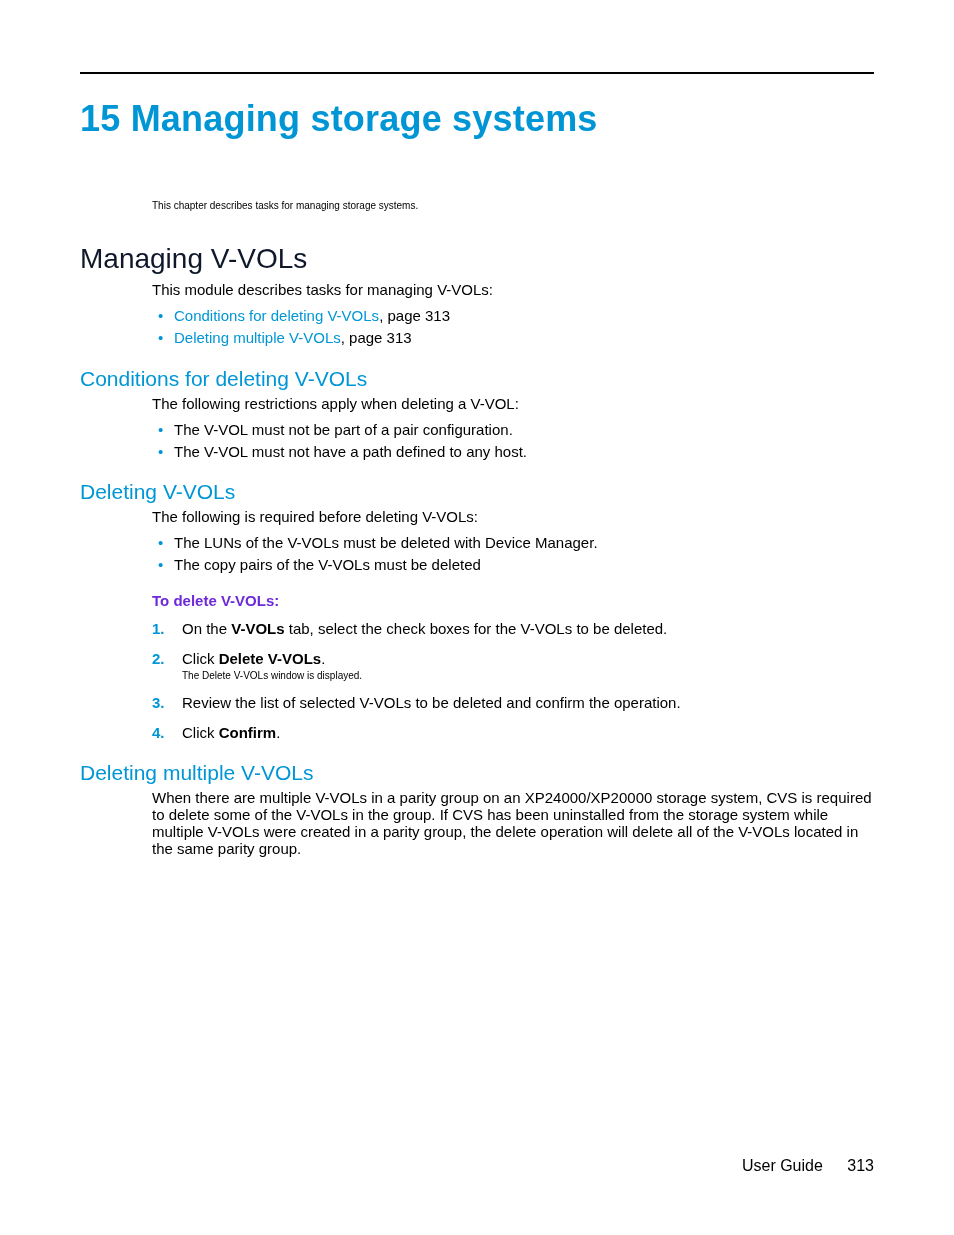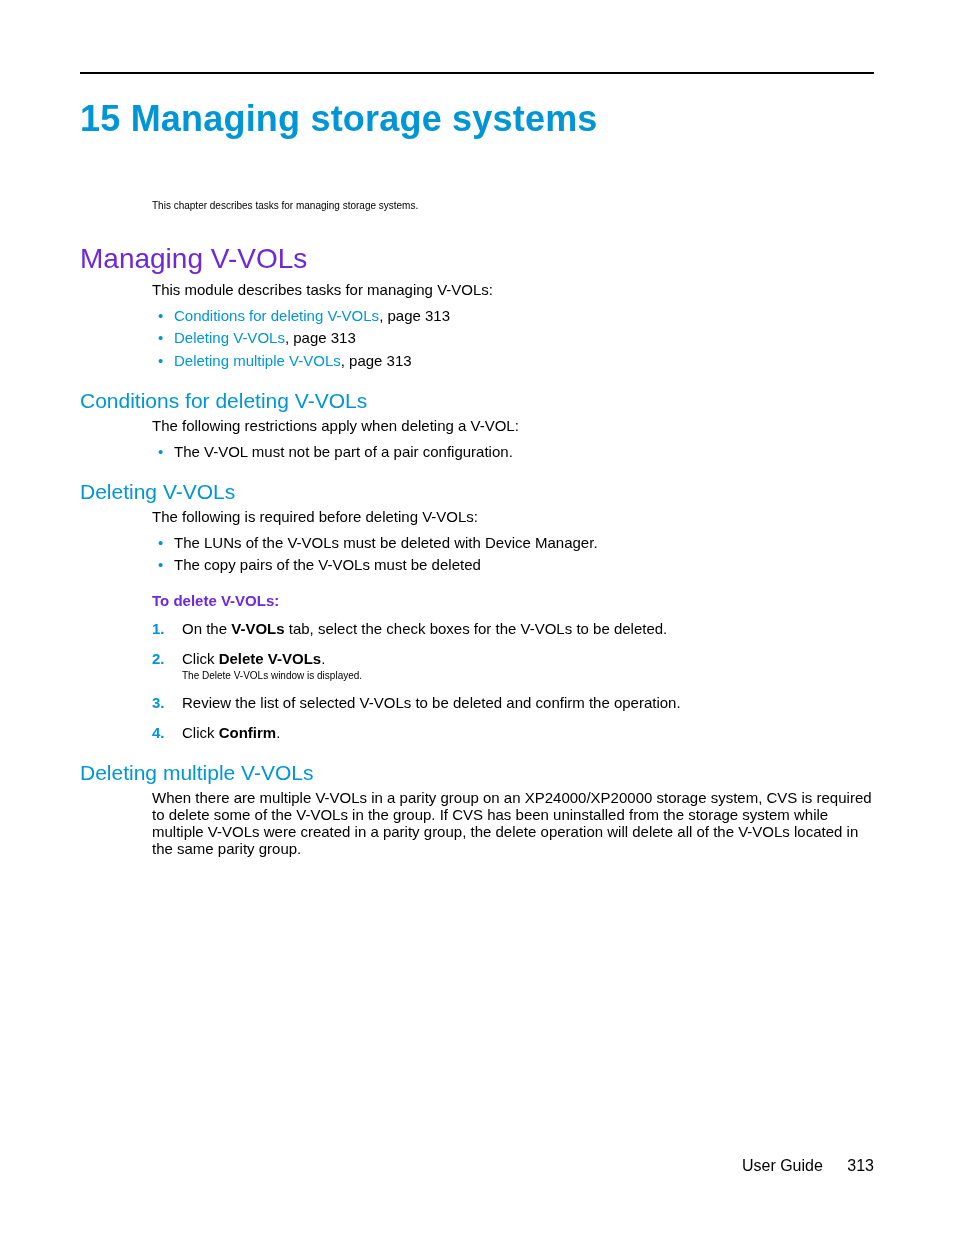--- a/index.html
+++ b/index.html
@@ -26,21 +26,21 @@
     font-size: 36px;
     margin: 0 0 60px 0;
     letter-spacing: 0.2px;
   }
   .intro {
     margin-left: 72px;
     font-size: 10px;
     margin-bottom: 32px;
   }
   h2.section {
-    color: #6d28d9;
+    color: #0f172a;
     font-weight: normal;
     font-size: 28px;
     margin: 0 0 6px 0;
   }
   .section-body {
     margin-left: 72px;
     font-size: 15px;
   }
   .section-body p {
     margin: 4px 0 8px 0;
@@ -125,33 +125,31 @@
   <div class="intro">This chapter describes tasks for managing storage systems.</div>
 
   <h2 class="section">Managing V-VOLs</h2>
   <div class="section-body">
     <p>This module describes tasks for managing V-VOLs:</p>
     <ul class="bullets">
       <li>
         <span class="link">Conditions for deleting V-VOLs</span><span>, page 313</span>
       </li>
       <li>
-        <span class="link">Deleting V-VOLs</span><span>, page 313</span>
-      </li>
-      <li>
         <span class="link">Deleting multiple V-VOLs</span><span>, page 313</span>
       </li>
     </ul>
   </div>
 
   <h3 class="subsection">Conditions for deleting V-VOLs</h3>
   <div class="section-body">
     <p>The following restrictions apply when deleting a V-VOL:</p>
     <ul class="bullets">
       <li>The V-VOL must not be part of a pair configuration.</li>
+      <li>The V-VOL must not have a path defined to any host.</li>
     </ul>
   </div>
 
   <h3 class="subsection">Deleting V-VOLs</h3>
   <div class="section-body">
     <p>The following is required before deleting V-VOLs:</p>
     <ul class="bullets">
       <li>The LUNs of the V-VOLs must be deleted with Device Manager.</li>
       <li>The copy pairs of the V-VOLs must be deleted</li>
     </ul>

